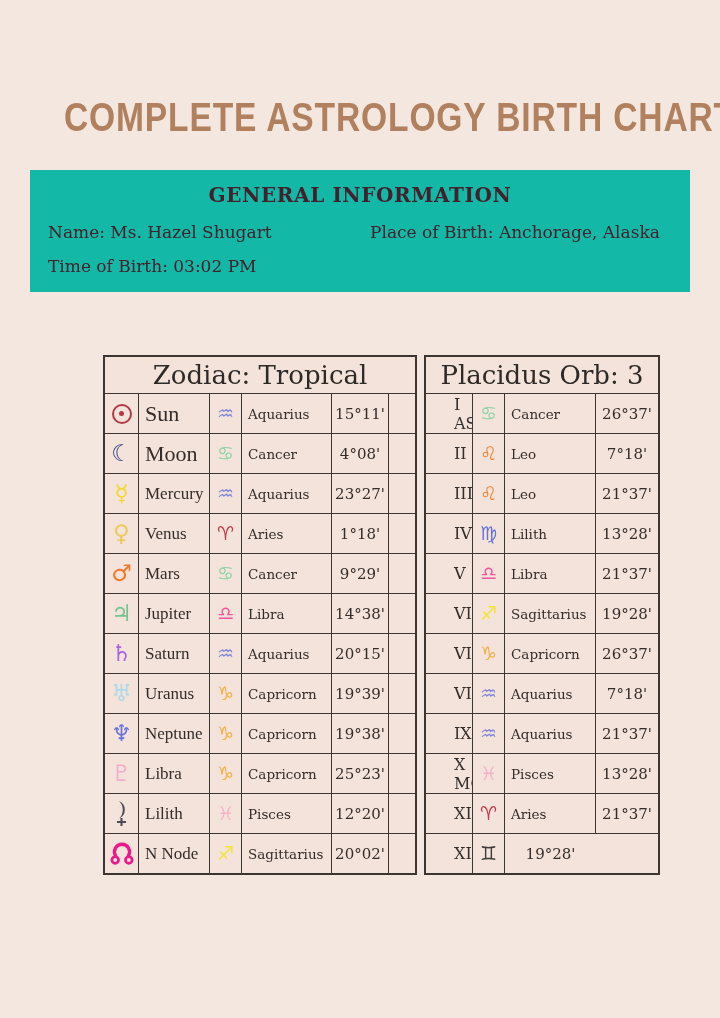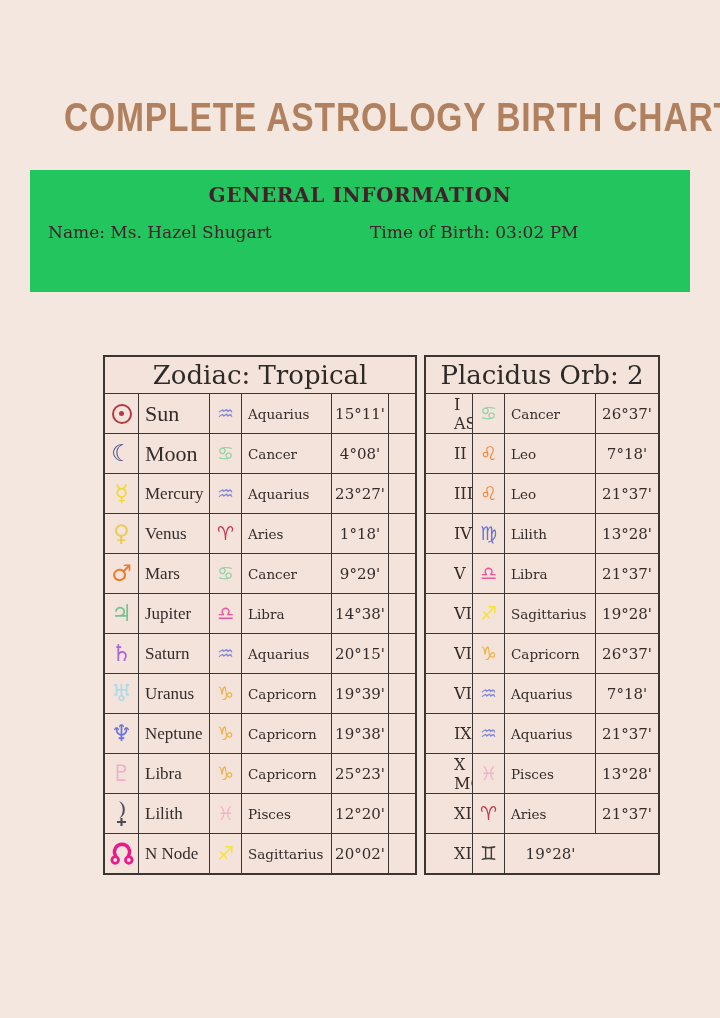--- a/index.html
+++ b/index.html
@@ -14,21 +14,21 @@
   .title-wrap { position:absolute; top:97px; left:0; width:720px; text-align:center; }
   .page-title {
     display:inline-block;
     font-family:"Liberation Sans", sans-serif;
     font-weight:700; font-size:40px; line-height:1;
     color:#b1805e; letter-spacing:1px; white-space:nowrap;
     transform:scaleX(0.84); transform-origin:center;
   }
   .panel {
     position:absolute; left:30px; top:170px; width:660px; height:122px;
-    background:#22c55e; color:#42212c;
+    background:#14b8a6; color:#42212c;
   }
   .panel-heading {
     text-align:center; padding-top:13px; font-size:20px; font-weight:700;
     letter-spacing:0.6px;
   }
   .panel-grid {
     display:grid; grid-template-columns:322px 1fr;
     padding:13px 6px 0 18px; row-gap:8px;
     font-size:17px; font-weight:400; line-height:1.5;
   }
@@ -66,20 +66,21 @@
 <body>
 
 <div class="title-wrap">
   <div class="page-title">COMPLETE ASTROLOGY BIRTH CHART</div>
 </div>
 
 <div class="panel">
   <div class="panel-heading">GENERAL INFORMATION</div>
   <div class="panel-grid">
     <div>Name: Ms. Hazel Shugart</div>
+    <div>Place of Birth: Anchorage, Alaska</div>
     <div>Time of Birth: 03:02 PM</div>
   </div>
 </div>
 
 <div class="tables">
   <div class="btable ztable">
     <div class="thead">Zodiac: Tropical</div>
     <div id="zodiac-rows">
         <div class="trow">
     <div class="cell icon-cell">
@@ -236,21 +237,21 @@
     <div class="cell icon-cell">
             <span class="glyph sign-glyph" style="color: rgb(242, 229, 58);">♐</span>
           </div>
     <div class="cell sign-cell">Sagittarius</div>
     <div class="cell deg-cell">20°02'</div>
     <div class="cell"></div>
   </div>
       </div>
   </div>
   <div class="btable htable">
-    <div class="thead">Placidus Orb: 2</div>
+    <div class="thead">Placidus Orb: 3</div>
     <div id="houses-rows">
         <div class="trow">
     <div class="cell house-cell">I ASC</div>
     <div class="cell icon-cell">
             <span class="glyph sign-glyph" style="color: rgb(142, 211, 165);">♋</span>
           </div>
     <div class="cell sign-cell">Cancer</div>
     <div class="cell deg-cell">26°37'</div>
   </div>
         <div class="trow">

